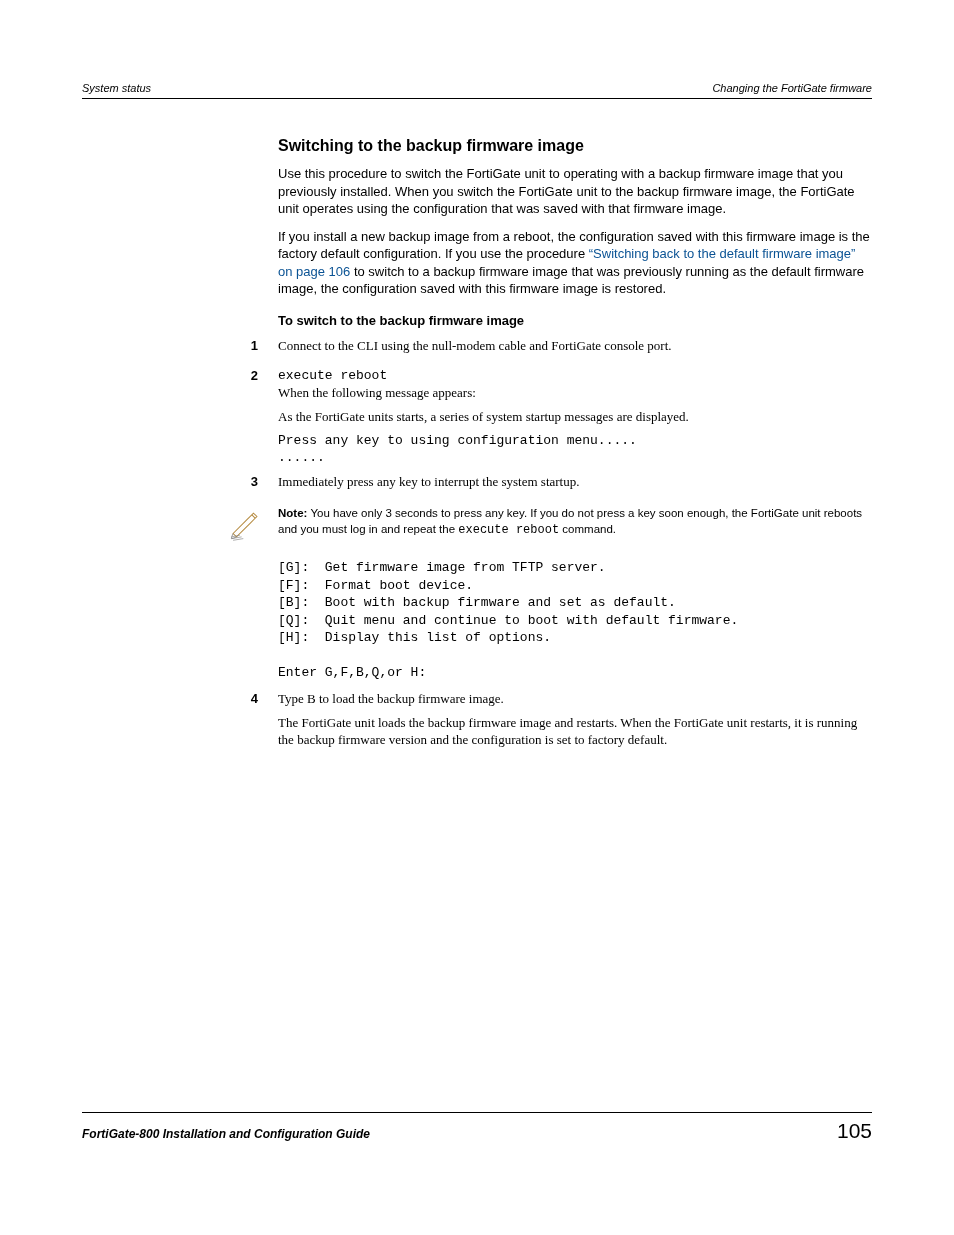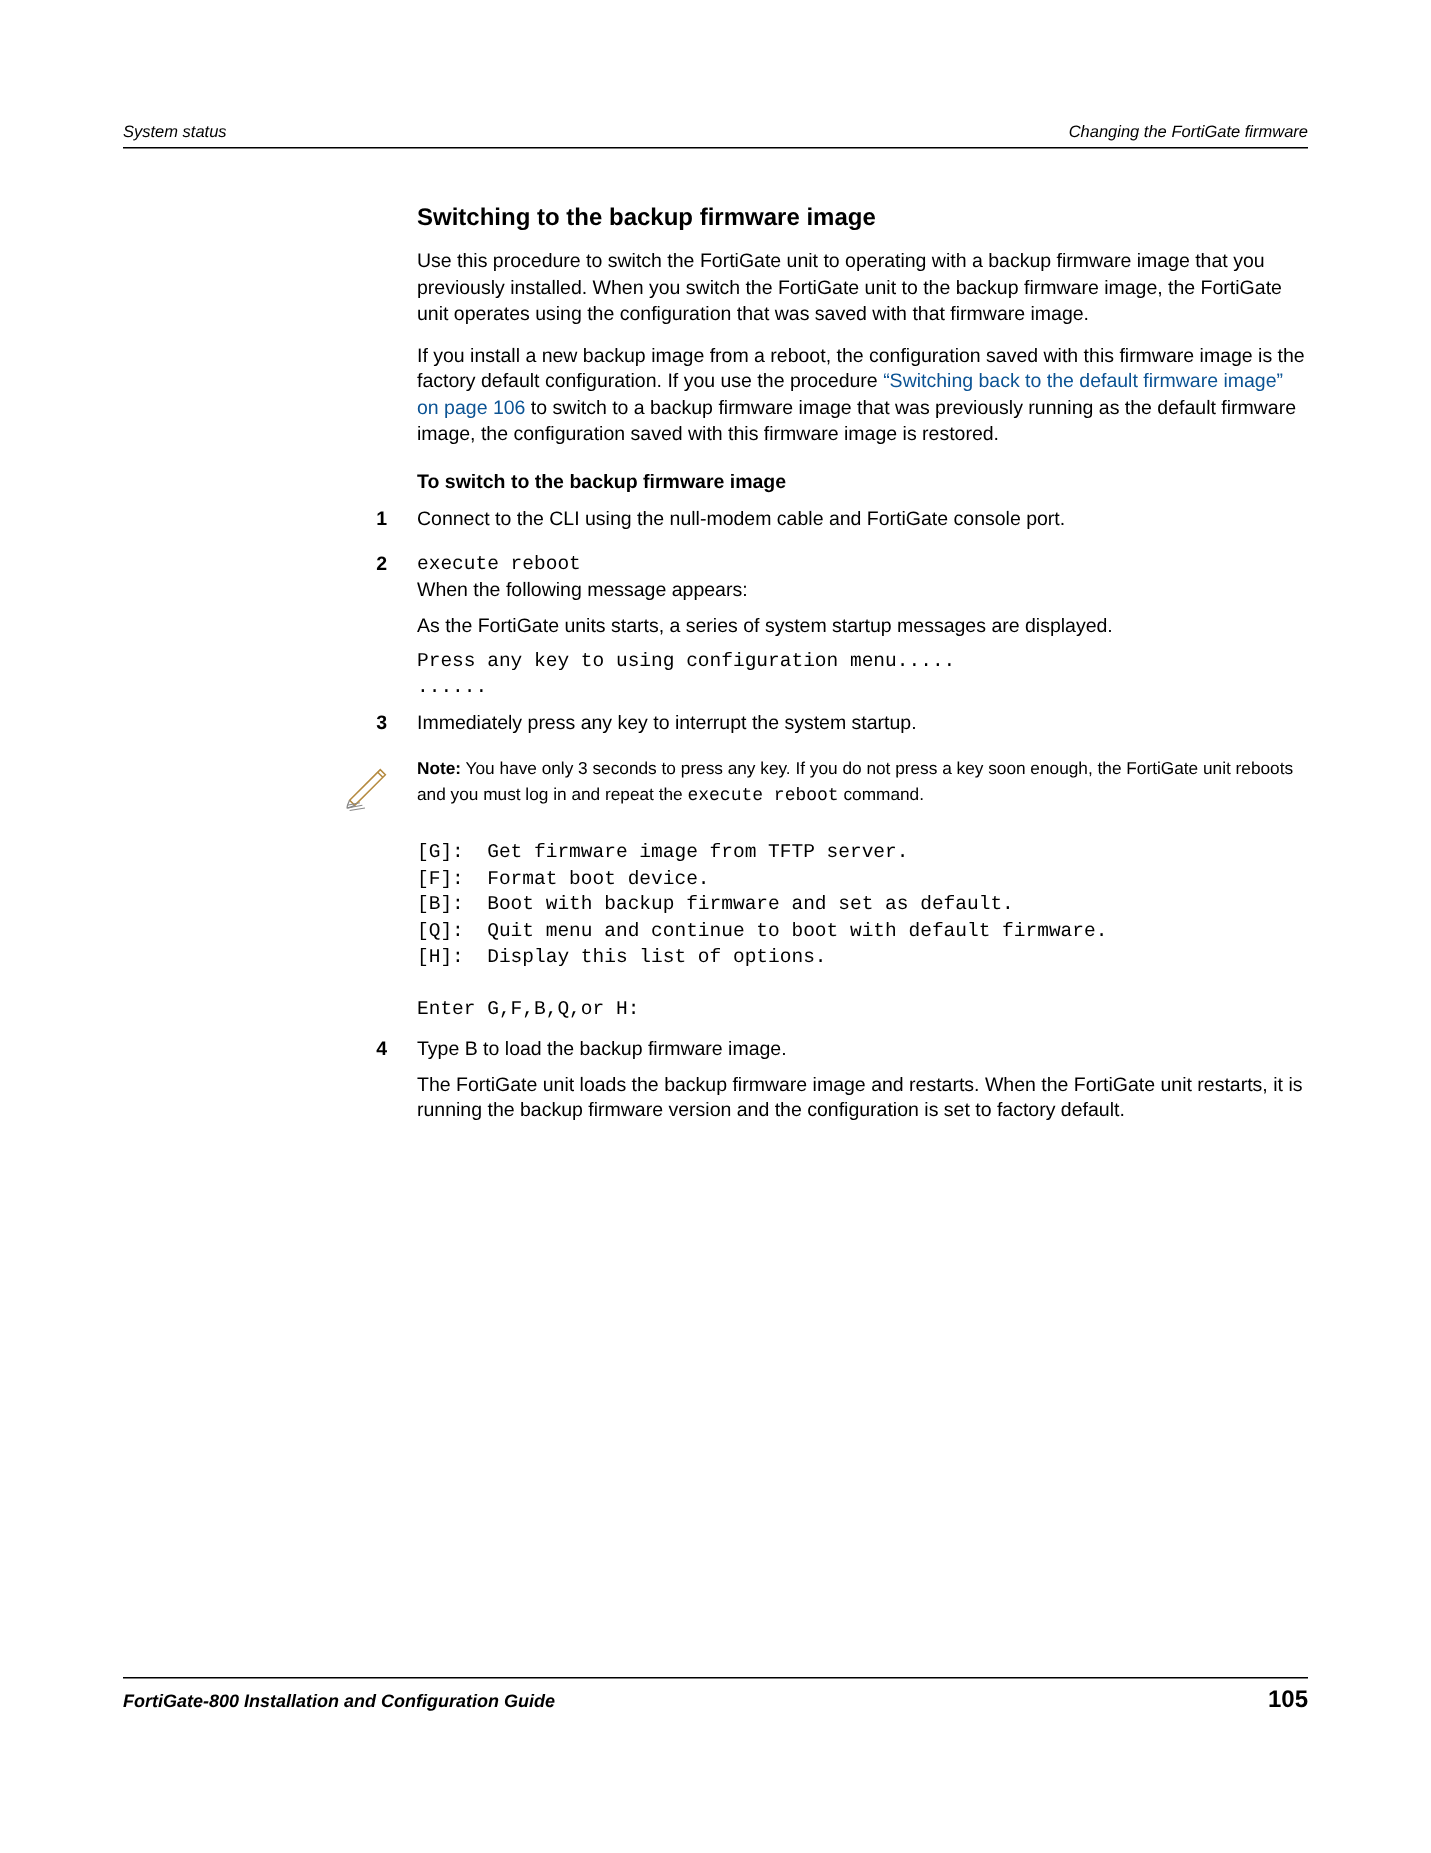--- a/index.html
+++ b/index.html
@@ -51,21 +51,21 @@
       width: 42px;
       text-align: right;
       padding-right: 20px;
       font-weight: bold;
       margin-left: -42px;
       flex-shrink: 0;
     }
     .step-body {
       flex: 1;
     }
-    .step-body p { margin-bottom: 6px; }
+    .step-body p { margin-bottom: 6px; font-family: Liberation Serif, serif; }
     .mono {
       font-family: "Courier New", Courier, monospace;
       font-size: 13px;
       white-space: pre;
       line-height: 1.35;
     }
     .link {
       color: #0b5394;
     }
     .note-row {
@@ -96,22 +96,22 @@
       justify-content: space-between;
       padding-top: 6px;
       align-items: baseline;
     }
     .footer-left {
       font-style: italic;
       font-weight: bold;
       font-size: 12px;
     }
     .footer-right {
-      font-weight: bold;
-      font-size: 16px;
+      font-weight: normal;
+      font-size: 21px;
       color: #000;
     }
     .indent { margin-left: 0; }
     .after-note { margin-top: 4px; }
     svg.note-svg { width: 34px; height: 34px; }
   </style>
 </head>
 <body>
 
 <div class="header-row">

